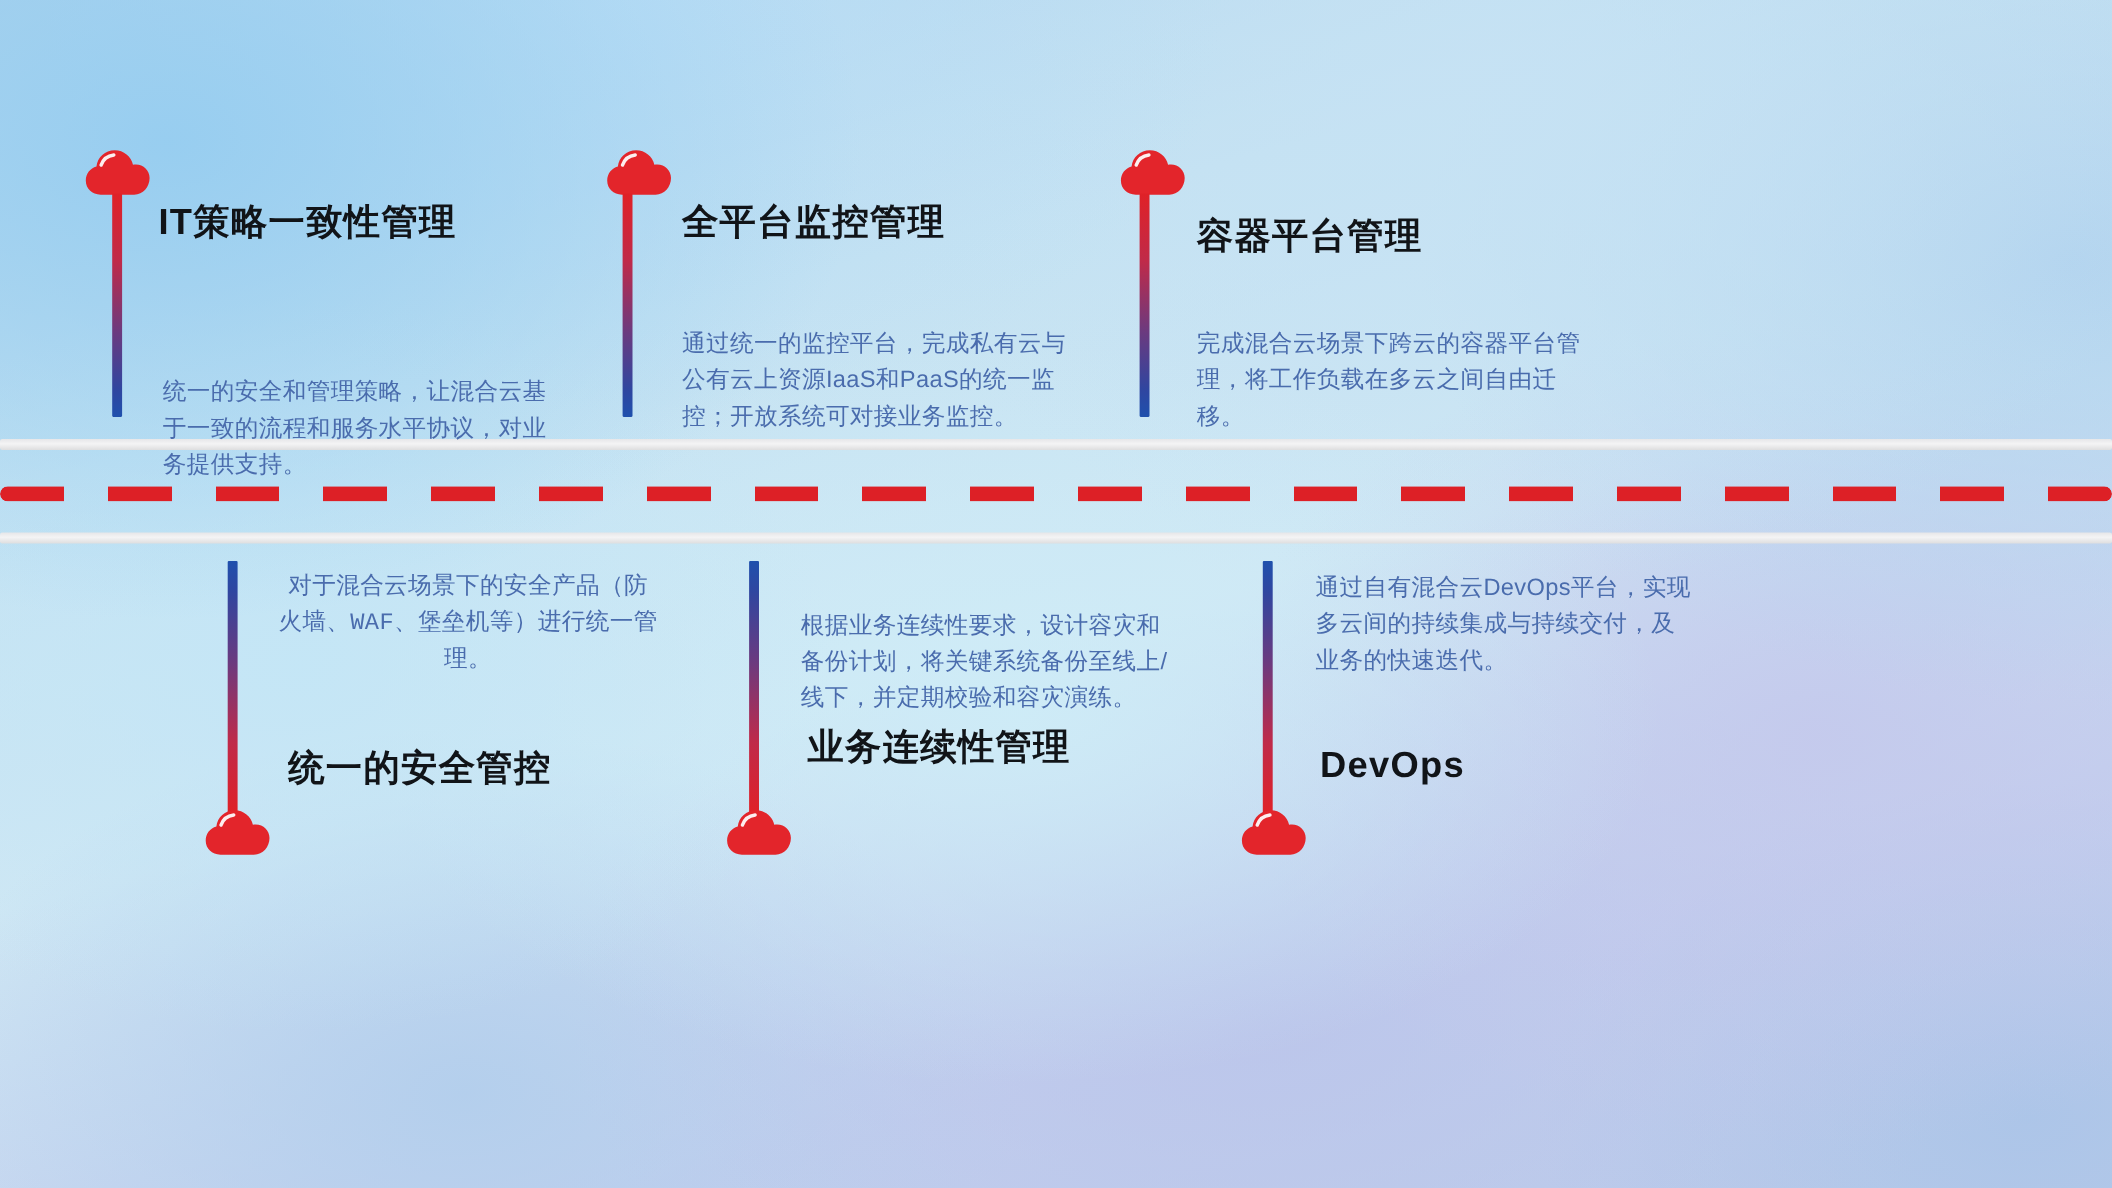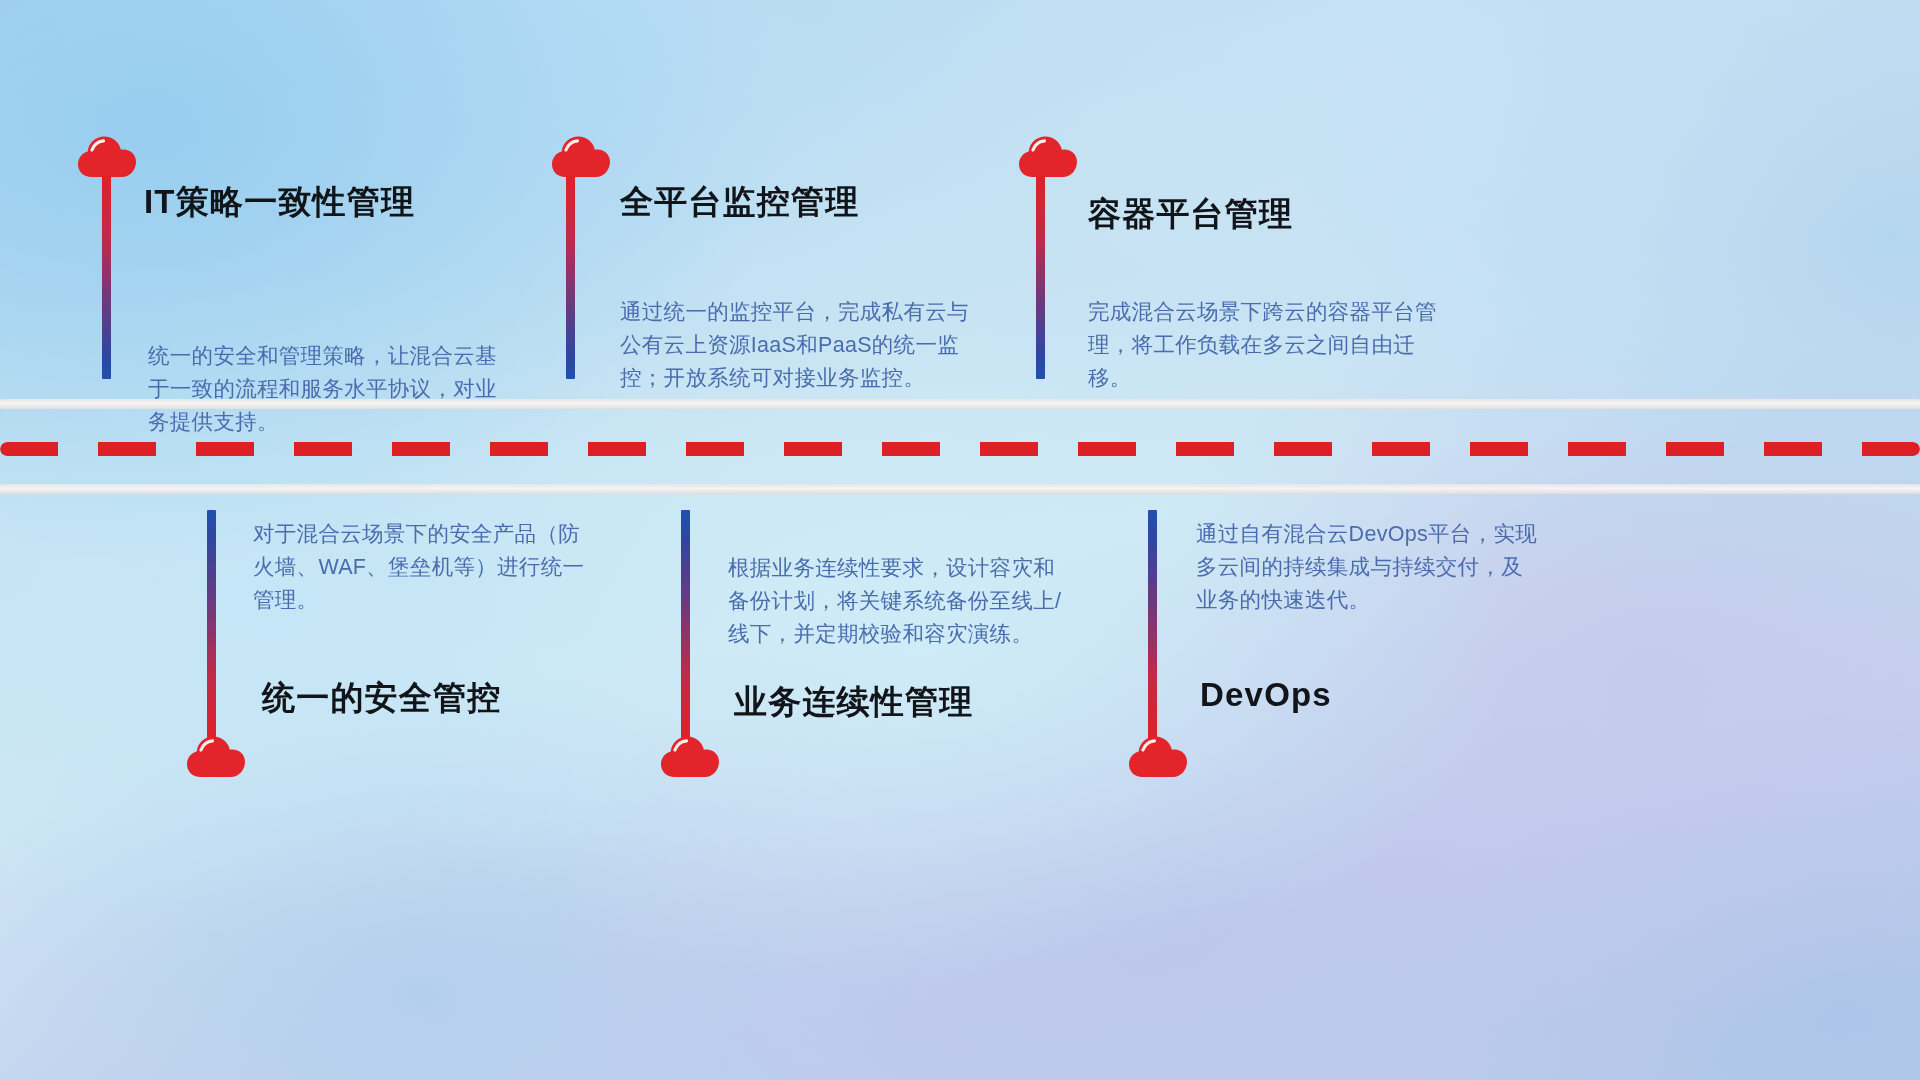--- a/index.html
+++ b/index.html
@@ -44,21 +44,21 @@
   .pin{position:absolute;width:9px;border-radius:1px;}
   .pin.down{background:linear-gradient(180deg,#e02127 0%,#c02a49 30%,#6b3a7f 62%,#2f46a0 88%,#1f50ad 100%);}
   .pin.up{background:linear-gradient(180deg,#1f50ad 0%,#2f46a0 12%,#6b3a7f 40%,#c02a49 72%,#e02127 100%);}
 
   .cloud{position:absolute;width:60px;height:48px;}
 
   .title{position:absolute;white-space:nowrap;color:#111418;
          font-size:33px;font-weight:700;letter-spacing:1.2px;}
   .body{position:absolute;color:#4a6cad;font-size:21.5px;
         line-height:33px;letter-spacing:0.3px;font-weight:400;}
-  .body.center{text-align:left;}
+  .body.center{text-align:center;font-family:Liberation Mono, monospace;}
 </style>
 </head>
 <body>
 
 <div id="bg"></div>
 
 <div id="stage">
 
   <div>
     <div class="road-line" style="top:399px;"></div>
@@ -102,21 +102,21 @@
     <div class="title" style="left:262px;top:676px;">统一的安全管控</div>
     <svg class="cloud" style="left:186px;top:730px;" viewBox="0 0 60 48">
       <path d="M14.5 47C6.6 47 1 41.6 1 34.2c0-6.2 4-11.3 9.7-12.8C11.6 13 18.6 6.6 27.3 6.6c8.2 0 15 5.6 16.6 13.2 .8-.2 1.7-.3 2.6-.3 7 0 12.5 5.4 12.5 12.3C59 39.9 53 47 45 47Z" fill="#e3252b"></path>
       <path d="M14.9 20.1c1.8-5.2 6.3-8.6 11.6-9.2" stroke="#ffffff" stroke-width="3.1" stroke-linecap="round" fill="none" opacity="0.92"></path>
     </svg>
   </div>
 
   <div class="col">
     <div class="pin up" style="left:681px;top:510px;height:230px;"></div>
     <div class="body" style="left:728px;top:518px;width:348px;margin-top:34px;">根据业务连续性要求，设计容灾和备份计划，将关键系统备份至线上/线下，并定期校验和容灾演练。</div>
-    <div class="title" style="left:734px;top:680px;">业务连续性管理</div>
+    <div class="title" style="left:734px;top:657px;">业务连续性管理</div>
     <svg class="cloud" style="left:660px;top:730px;" viewBox="0 0 60 48">
       <path d="M14.5 47C6.6 47 1 41.6 1 34.2c0-6.2 4-11.3 9.7-12.8C11.6 13 18.6 6.6 27.3 6.6c8.2 0 15 5.6 16.6 13.2 .8-.2 1.7-.3 2.6-.3 7 0 12.5 5.4 12.5 12.3C59 39.9 53 47 45 47Z" fill="#e3252b"></path>
       <path d="M14.9 20.1c1.8-5.2 6.3-8.6 11.6-9.2" stroke="#ffffff" stroke-width="3.1" stroke-linecap="round" fill="none" opacity="0.92"></path>
     </svg>
   </div>
 
   <div class="col">
     <div class="pin up" style="left:1148px;top:510px;height:230px;"></div>
     <div class="body" style="left:1196px;top:518px;width:348px;">通过自有混合云DevOps平台，实现多云间的持续集成与持续交付，及业务的快速迭代。</div>
     <div class="title" style="left:1200px;top:676px;">DevOps</div>

